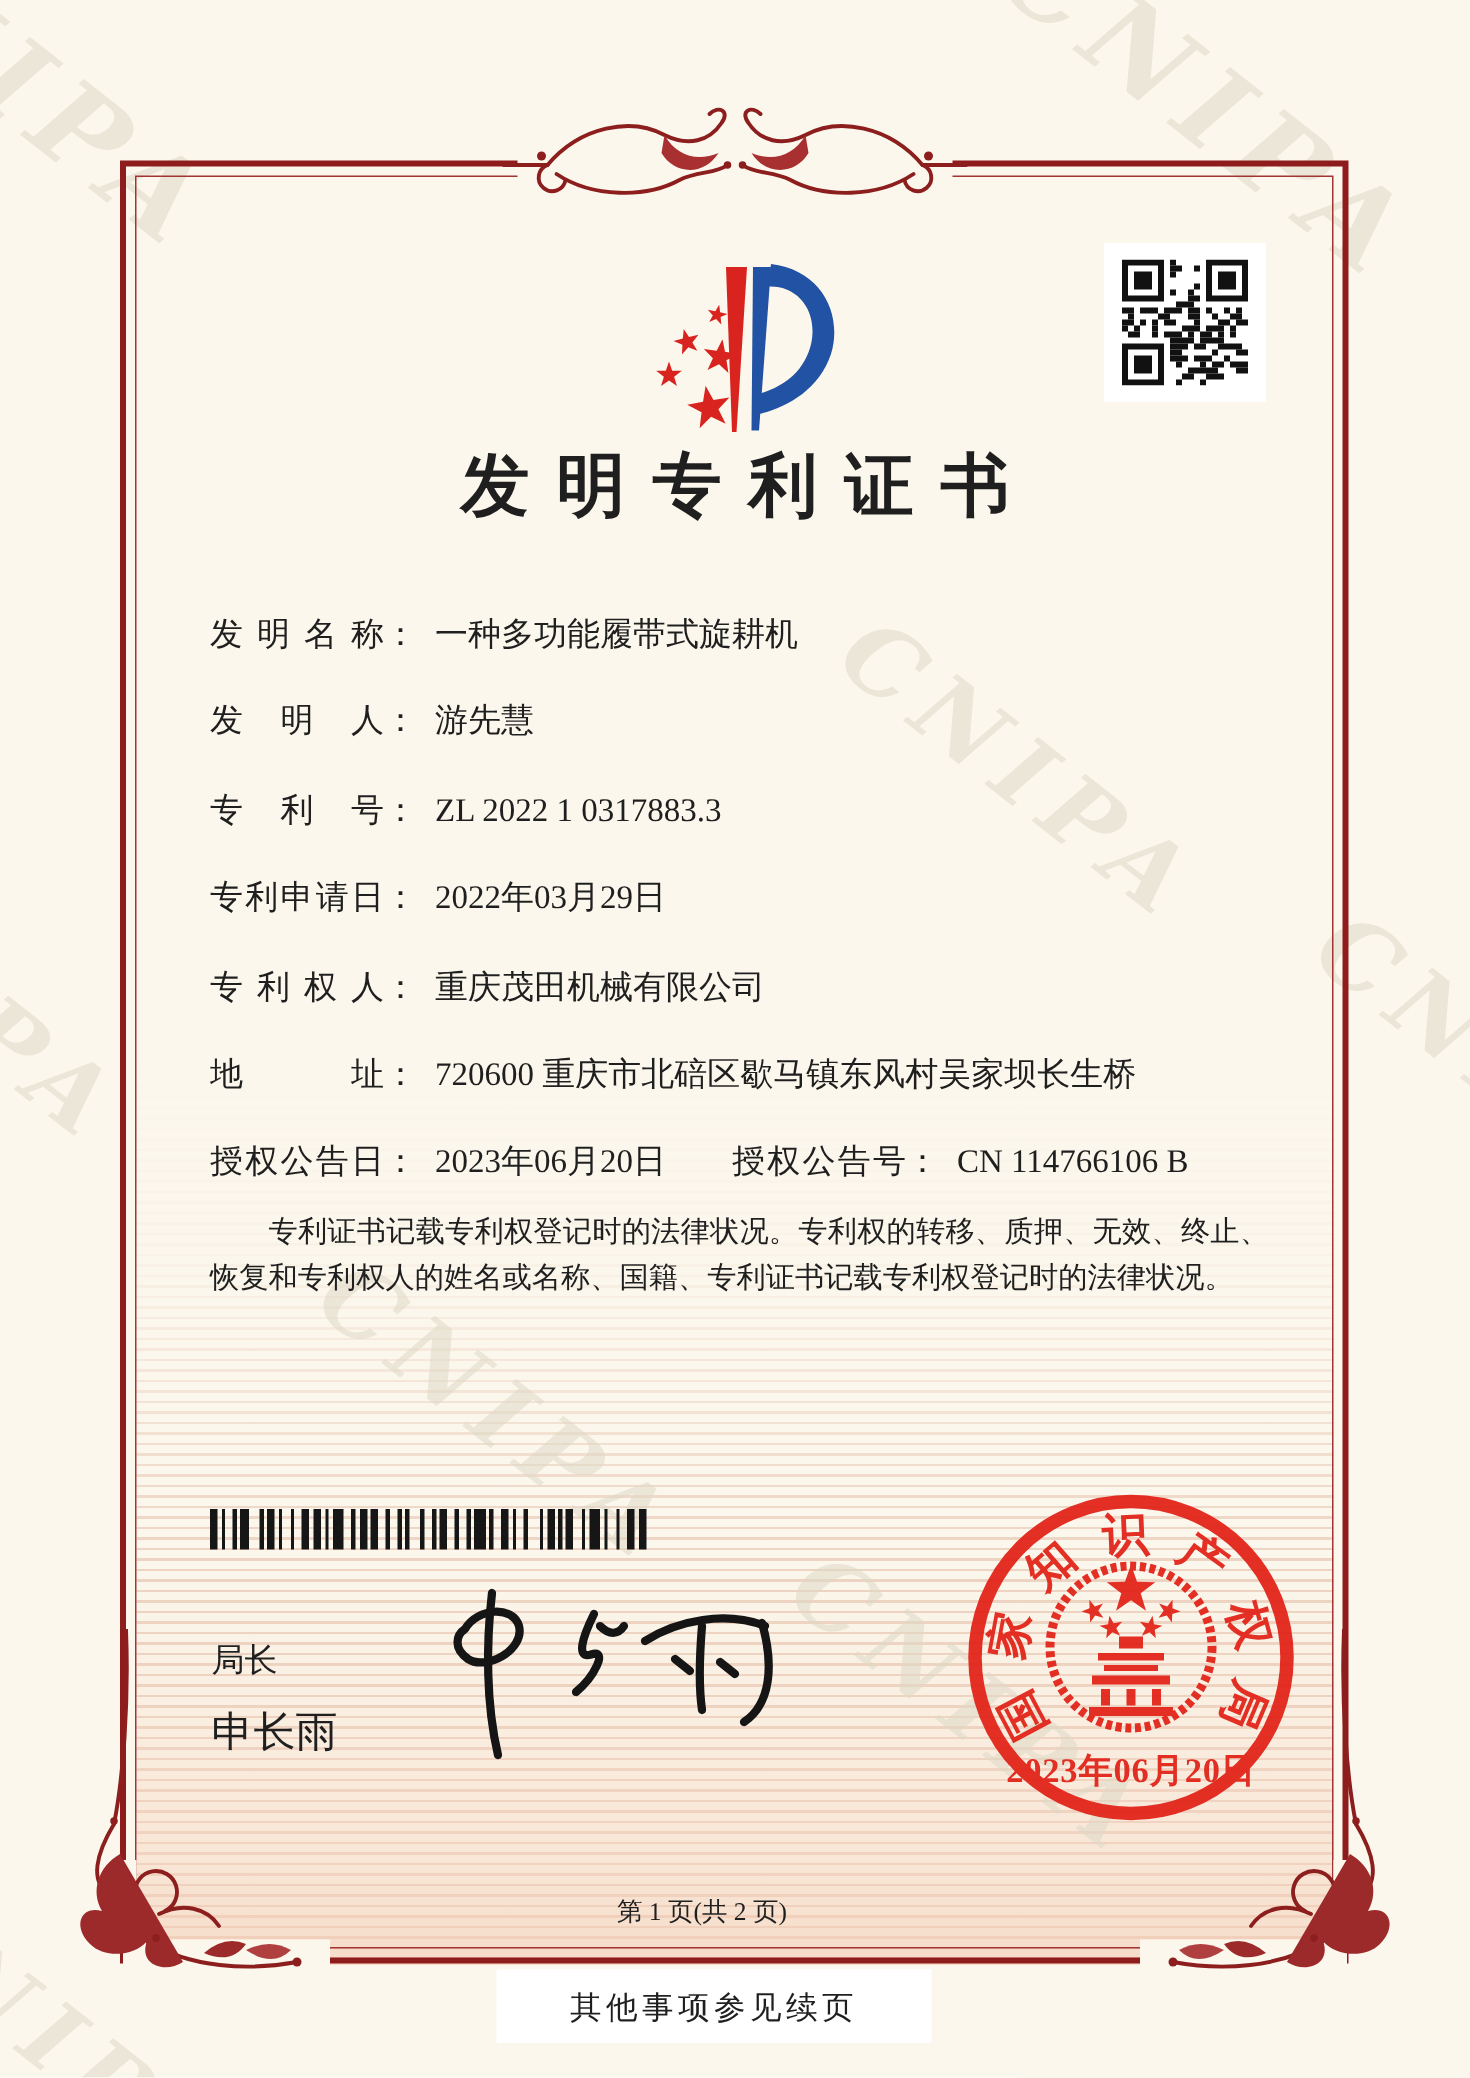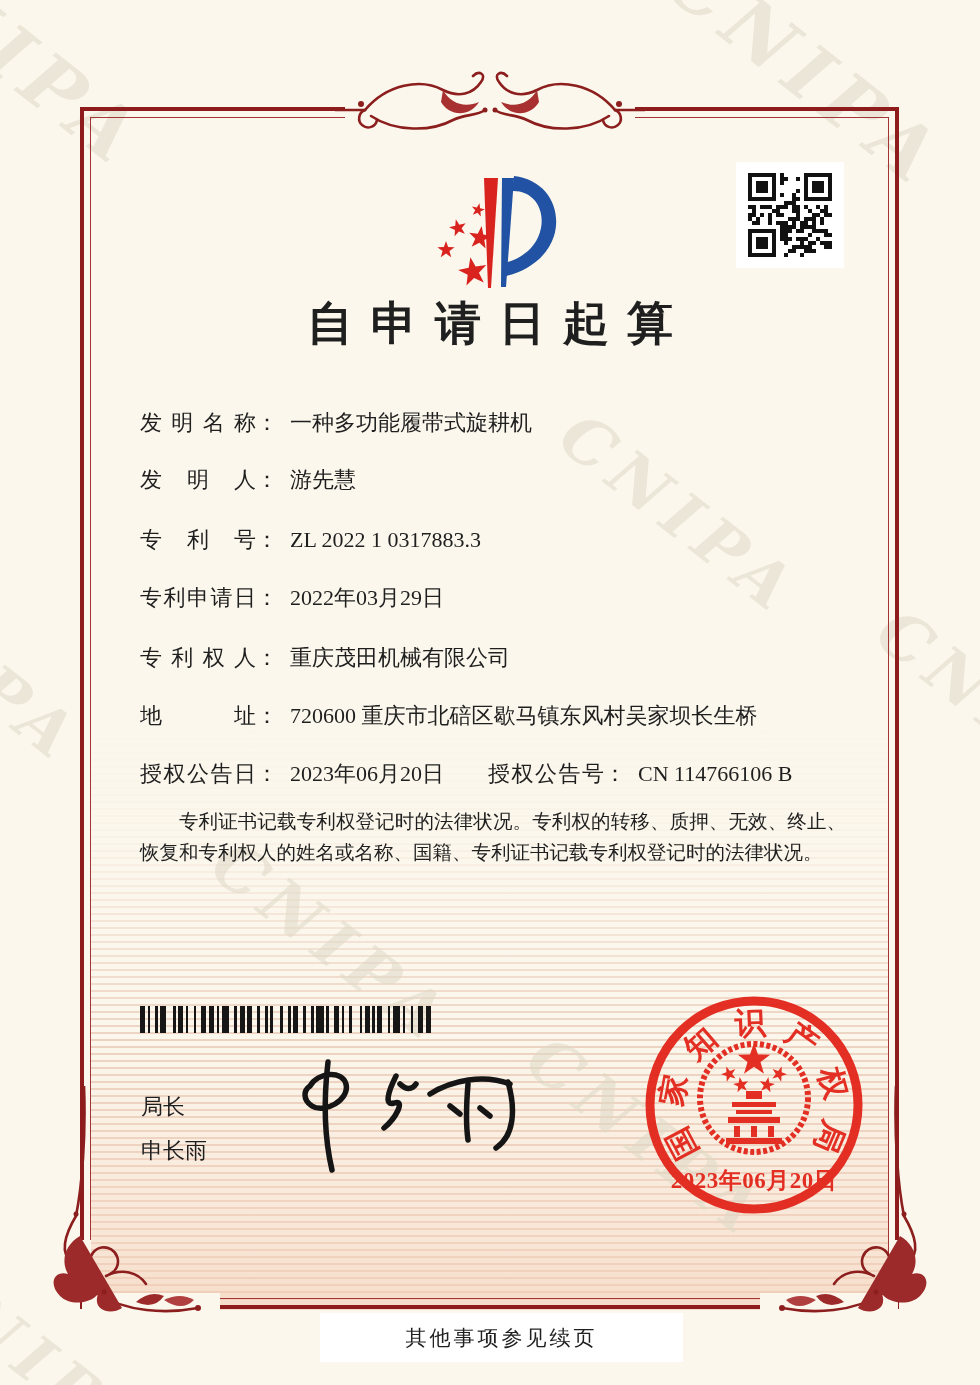--- a/index.html
+++ b/index.html
@@ -52,30 +52,30 @@
   .body-text p{margin:0; text-indent:2em;}
   .body-text p + p{margin-top:11px;}
   
   .barcode{position:absolute; left:140px; top:1006px; width:292px; height:27px; z-index:3;
     display:flex; align-items:stretch;}
   .barcode .bar{background:#161616; height:100%;}
   .barcode .gap{background:transparent; height:100%;}
   
   .sig-title{position:absolute; left:141px; top:1092px; font-size:22px; z-index:3;
     font-family:"Liberation Sans","DejaVu Sans",sans-serif;}
-  .sig-name{position:absolute; left:141px; top:1136px; font-size:22px; z-index:3;
+  .sig-name{position:absolute; left:141px; top:1136px; font-size:28px; z-index:3;
     font-family:"Liberation Sans","DejaVu Sans",sans-serif;}
   .sig-hand{position:absolute; left:272px; top:1048px; z-index:3;}
   
   .seal{position:absolute; left:637px; top:988px; z-index:4; opacity:.95;}
   .seal-char{font:700 31px "Liberation Serif",serif; fill:#e2251a;}
   .seal-date{font:700 23px "Liberation Serif",serif; fill:#e2251a; letter-spacing:.5px;}
   
   .page-no{position:absolute; left:0; right:44px; top:1263px; text-align:center; font-size:17px; z-index:3;}
-  .cont-strip{position:absolute; left:320px; top:1313px; width:363px; height:49px; background:#ffffff; z-index:3;
+  .cont-strip{position:absolute; left:331px; top:1313px; width:290px; height:49px; background:#ffffff; z-index:3;
     display:flex; align-items:center; justify-content:center;}
   .cont-strip span{font-size:21px; letter-spacing:3px;}
 </style>
 </head>
 <body>
 
 <div id="page">
 
   <svg width="0" height="0" style="position:absolute">
     <defs>
@@ -277,21 +277,21 @@
         <rect x="8" y="8" width="12" height="12" fill="#111"></rect>
         <rect x="56" y="0" width="28" height="28" fill="#111"></rect>
         <rect x="60" y="4" width="20" height="20" fill="#fff"></rect>
         <rect x="64" y="8" width="12" height="12" fill="#111"></rect>
         <rect x="0" y="56" width="28" height="28" fill="#111"></rect>
         <rect x="4" y="60" width="20" height="20" fill="#fff"></rect>
         <rect x="8" y="64" width="12" height="12" fill="#111"></rect>
       </svg>
   </div>
 
-  <div class="doc-title">自申请日起算</div>
+  <div class="doc-title">发明专利证书</div>
 
   <div class="frow" style="top:408px;">
     <span class="flabel">
         <span>发</span>
         <span>明</span>
         <span>名</span>
         <span>称</span>
       </span><span class="colon">：</span><span class="fvalue">一种多功能履带式旋耕机</span>
   </div>
   <div class="frow" style="top:465px;">
@@ -472,17 +472,18 @@
       <rect x="99" y="122" width="36" height="4"></rect>
       <rect x="91" y="129" width="52" height="6"></rect>
       <rect x="97" y="138" width="6" height="11"></rect>
       <rect x="114" y="138" width="6" height="11"></rect>
       <rect x="131" y="138" width="6" height="11"></rect>
       <rect x="89" y="150" width="56" height="6"></rect>
     </g>
     <text class="seal-date" x="117" y="200" text-anchor="middle">2023年06月20日</text>
   </svg>
 
+  <div class="page-no">第 1 页(共 2 页)</div>
   <div class="cont-strip">
     <span>其他事项参见续页</span>
   </div>
 
 </div>
 
 </body></html>

